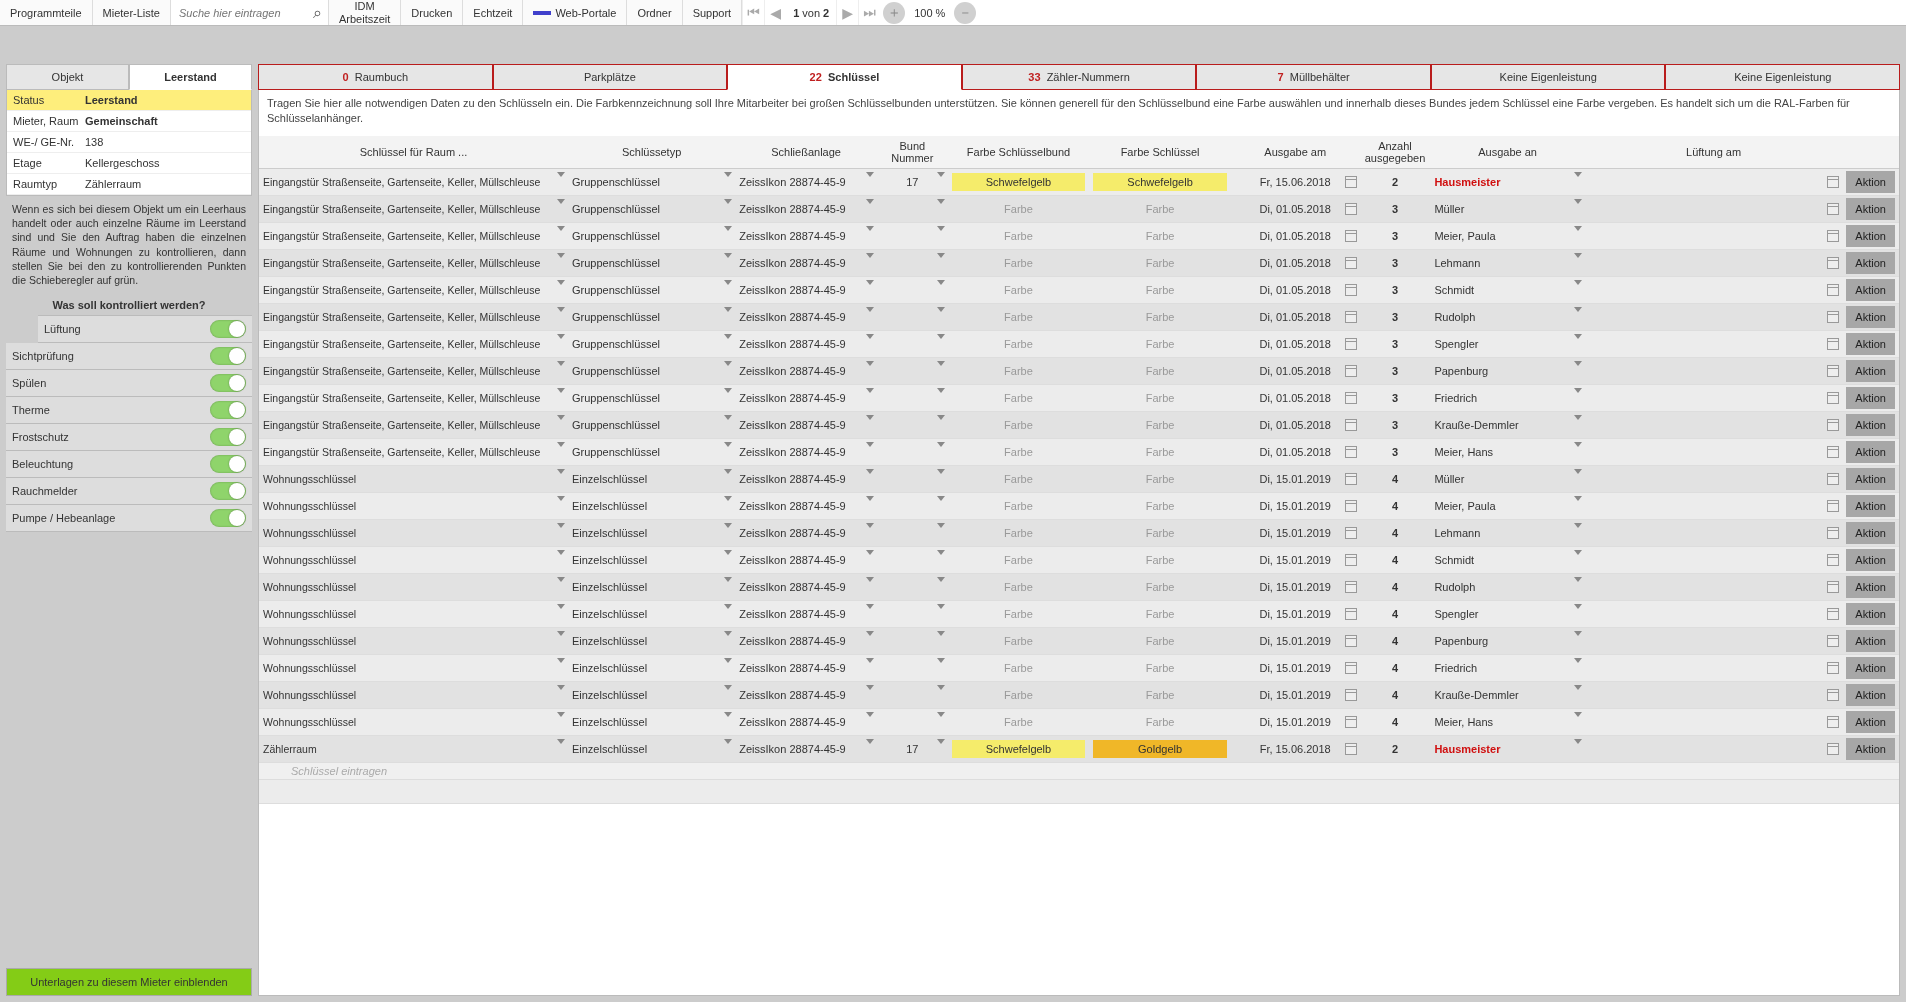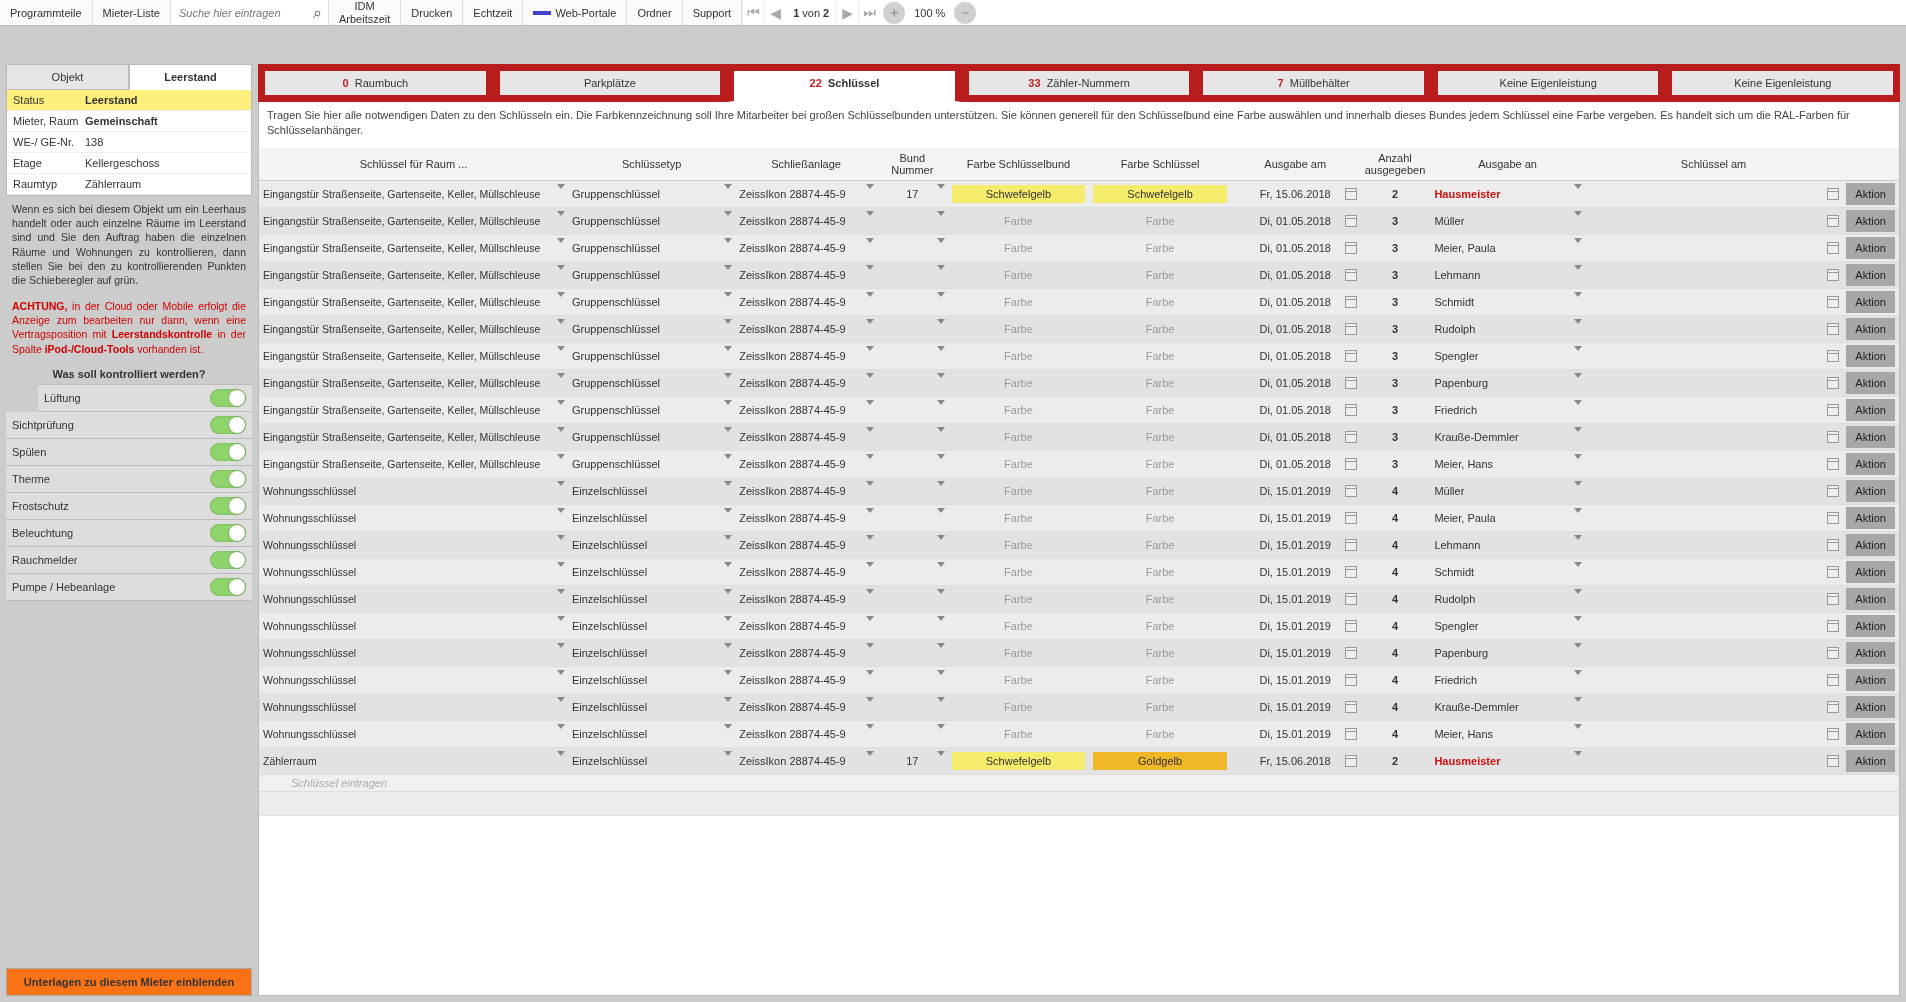--- a/index.html
+++ b/index.html
@@ -163,38 +163,38 @@
   .toggle::after{
     content:"";
     position:absolute; top:1px; right:1px;
     width:16px;height:16px;border-radius:50%;
     background:#fff;
     box-shadow:0 0 2px rgba(0,0,0,.4);
   }
 
   .left-bottom-btn{
     margin-top:auto;
-    background:#f97316;
+    background:#84cc16;
     border:1px solid #aaa;
     text-align:center;
     padding:7px 4px;
-    font-weight:bold;
+    font-weight:normal;
     font-size:11px;
     cursor:pointer;
   }
 
   
   .right-tabs{
     display:flex;
     margin-top:32px;
   }
   .rtab{
     flex:1;text-align:center;
     padding:6px 0;
-    border:7px solid #b91c1c;
+    border:1px solid #b91c1c;
     background:#e6e6e6;
     cursor:pointer;
     font-size:11px;
     white-space:nowrap;
     overflow:hidden;
   }
   .rtab .cnt{font-weight:bold;}
   .rtab.red .cnt,.rtab.red{color:#c02020;}
   .rtab.active{ background:#fff; border-bottom:1px solid #fff; font-weight:bold;}
   .rtab.active .cnt{color:#c02020;}
@@ -341,23 +341,20 @@
         <div class="kv-key">Etage</div>
         <div class="kv-val normal">Kellergeschoss</div>
       </div>
       <div class="kv-row">
         <div class="kv-key">Raumtyp</div>
         <div class="kv-val normal">Zählerraum</div>
       </div>
     </div>
 
     <div class="left-note">Wenn es sich bei diesem Objekt um ein Leerhaus handelt oder auch einzelne Räume im Leerstand sind und Sie den Auftrag haben die einzelnen Räume und Wohnungen zu kontrollieren, dann stellen Sie bei den zu kontrollierenden Punkten die Schieberegler auf grün.</div>
-    <div class="left-note" style="color:#d00000;">
-      <span class="red">ACHTUNG,</span><span> in der Cloud oder Mobile erfolgt die Anzeige zum bearbeiten nur dann, wenn eine Vertragsposition mit </span><b>Leerstandskontrolle</b><span> in der Spalte </span><b>iPod-/Cloud-Tools</b><span> vorhanden ist.</span>
-    </div>
 
     <div class="ctrl-head">Was soll kontrolliert werden?</div>
     <div class="toggle-list" id="toggle-list">
         <div class="trow">
           <div class="tlabel">Lüftung</div>
           <div class="toggle"></div>
         </div>
         <div class="trow">
           <div class="tlabel">Sichtprüfung</div>
           <div class="toggle"></div>
@@ -424,21 +421,21 @@
               <th>Schlüssetyp</th>
               <th>Schließanlage</th>
               <th class="two" style="white-space:pre;">Bund
 Nummer</th>
               <th>Farbe Schlüsselbund</th>
               <th>Farbe Schlüssel</th>
               <th><span>Ausgabe am</span></th>
               <th class="two" style="white-space:pre;">Anzahl
 ausgegeben</th>
               <th>Ausgabe an</th>
-              <th><span>Schlüssel am</span></th>
+              <th><span>Lüftung am</span></th>
               <th></th>
             </tr>
           </thead>
           <tbody id="keys-body">
               <tr class="odd">
                 <td class="room">Eingangstür Straßenseite, Gartenseite, Keller, Müllschleuse<span class="dd"></span></td>
                 <td>Gruppenschlüssel<span class="dd"></span></td>
                 <td>ZeissIkon 28874-45-9<span class="dd"></span></td>
                 <td class="center">17<span class="dd"></span></td>
                 <td class="color-cell"><span class="schwefel">Schwefelgelb</span></td>

